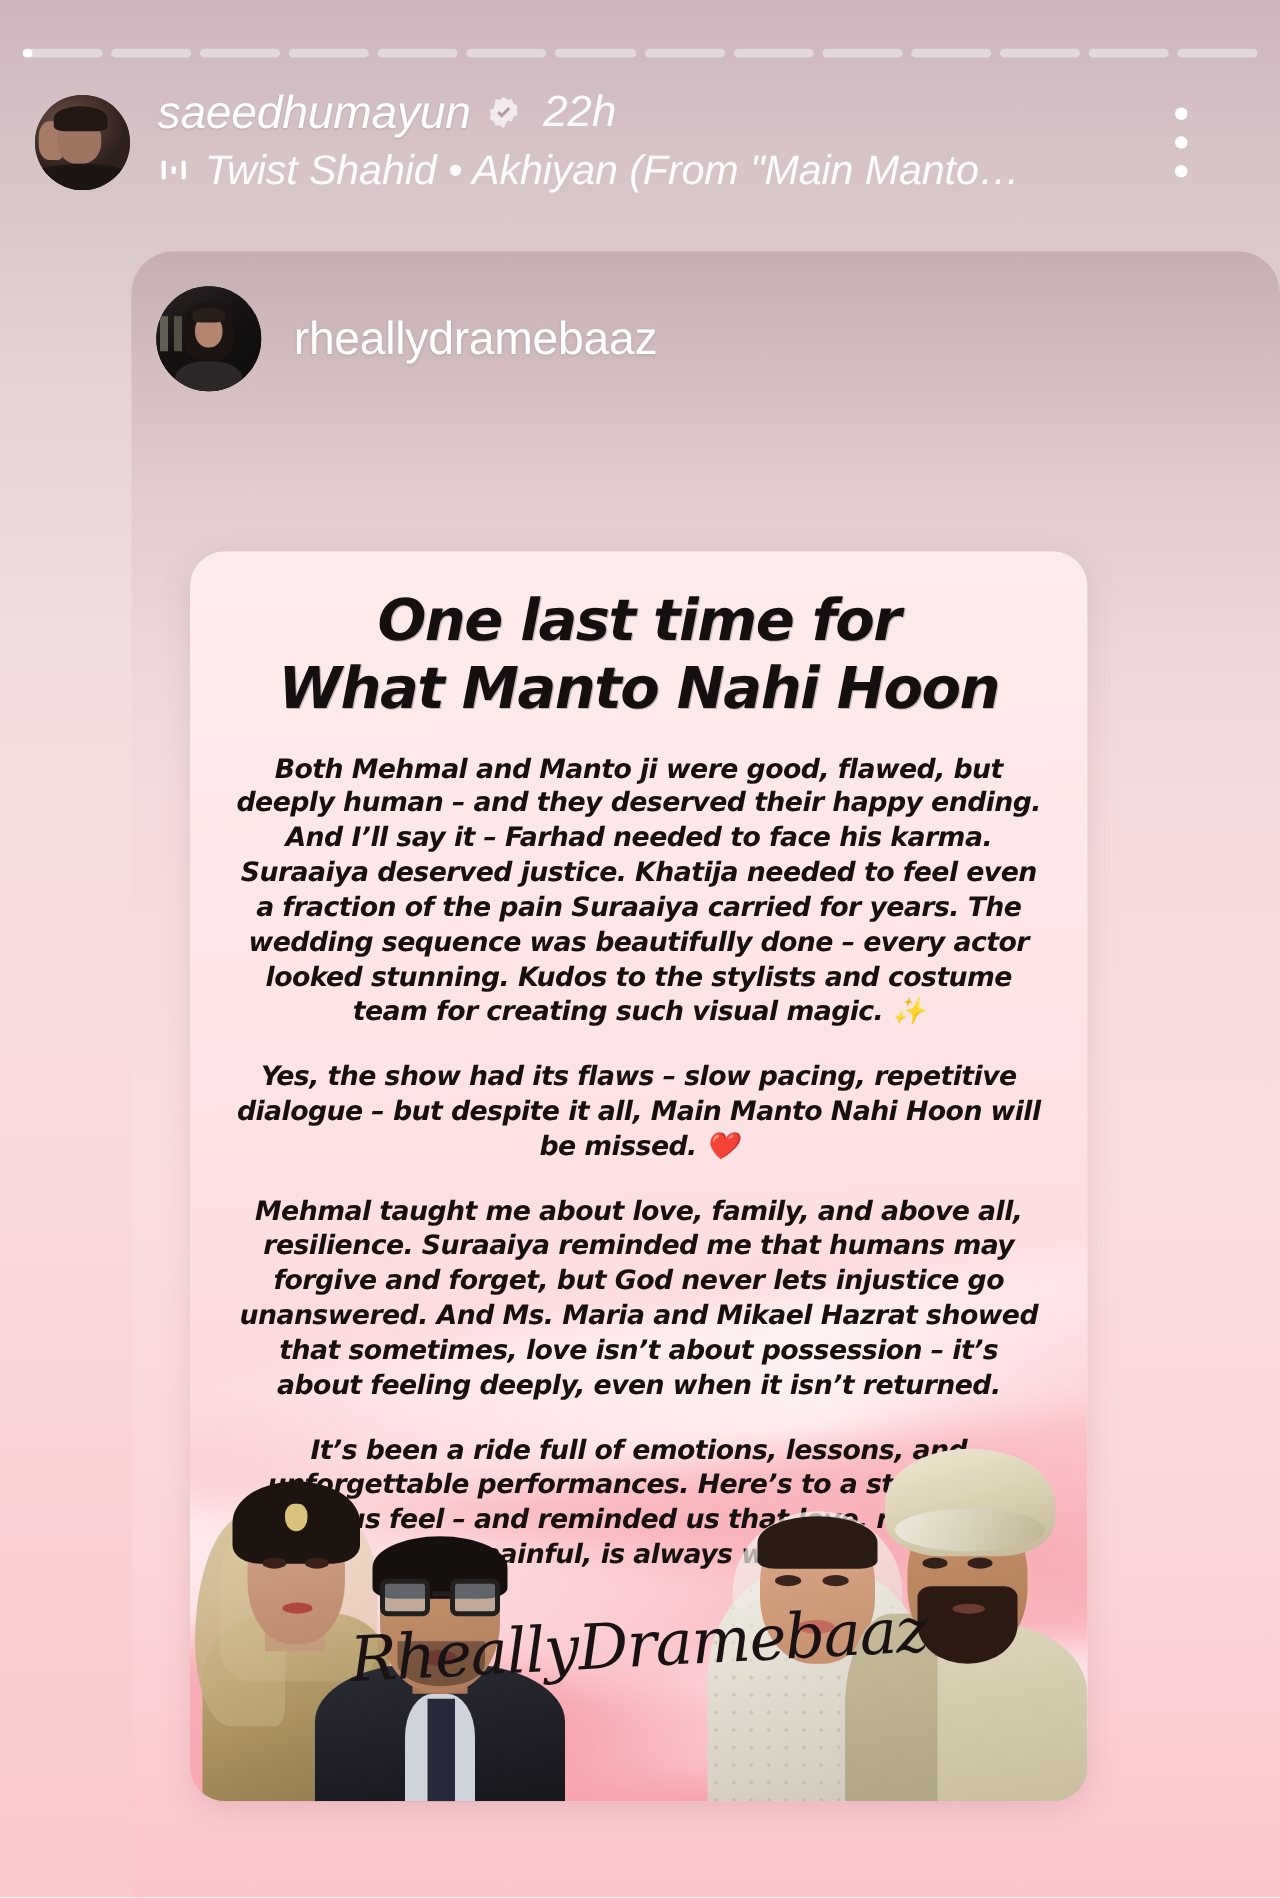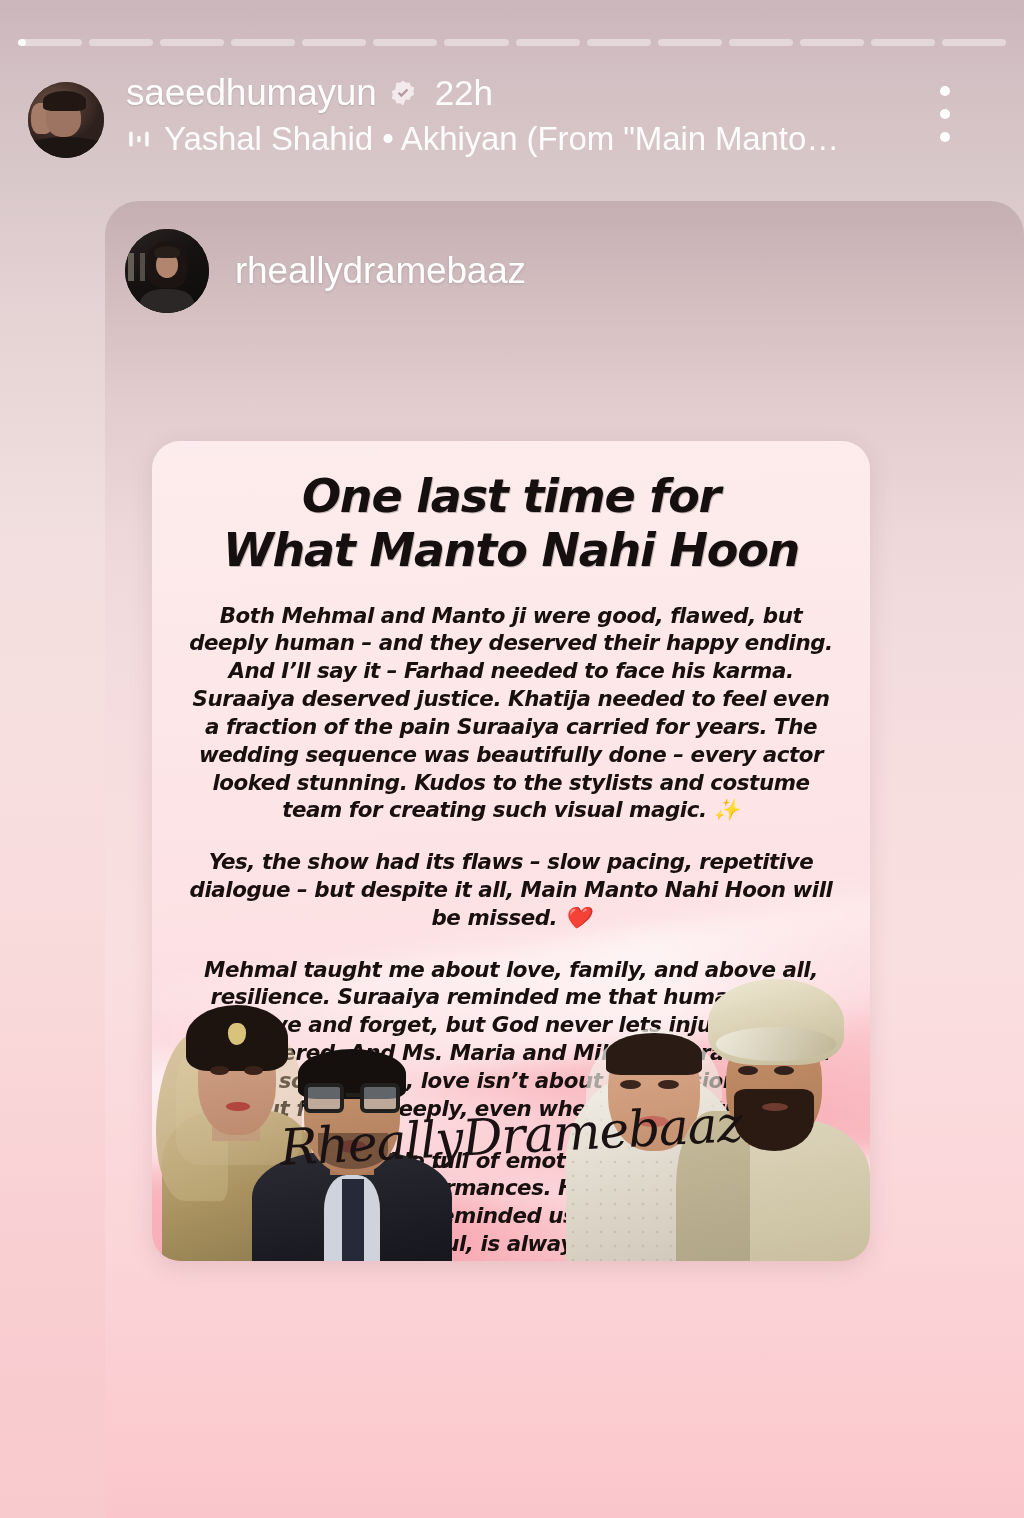--- a/index.html
+++ b/index.html
@@ -55,21 +55,22 @@
   }
 
   
   #story-header {
     position: absolute;
     top: 62px;
     left: 28px;
     right: 22px;
     height: 96px;
     display: flex;
-    align-items: flex-end;
+    align-items: center;
+    font-style: italic;
   }
 
   #owner-avatar {
     width: 76px;
     height: 76px;
     border-radius: 50%;
     margin-top: 8px;
     flex: 0 0 auto;
     overflow: hidden;
     position: relative;
@@ -276,21 +277,21 @@
     letter-spacing: -0.2px;
     text-shadow: 0 1px 3px rgba(0,0,0,0.13);
   }
 
   
   #post-card {
     position: absolute;
     left: 47px;
     top: 240px;
     width: 718px;
-    height: 820px;
+    height: 1000px;
     border-radius: 28px;
     overflow: hidden;
     box-shadow: 0 6px 22px rgba(140,95,105,0.18);
     background:
       radial-gradient(ellipse 120% 70% at 78% 96%, #f79ba6 0%, rgba(247,155,166,0) 58%),
       radial-gradient(ellipse 95% 55% at 18% 100%, #f7a3ad 0%, rgba(247,163,173,0) 62%),
       linear-gradient(178deg,
         #fdeced 0px,
         #fdeaea 120px,
         #fde6e7 300px,
@@ -668,21 +669,21 @@
         </svg>
         <span id="story-time">22h</span>
       </div>
 
       <div id="header-line2">
         <svg id="music-icon" viewBox="0 0 24 24" aria-hidden="true">
           <rect x="3" y="5" width="3.1" height="14" rx="1.4" fill="#ffffff"></rect>
           <rect x="10.4" y="9" width="3.1" height="6" rx="1.4" fill="#ffffff"></rect>
           <rect x="17.8" y="5" width="3.1" height="14" rx="1.4" fill="#ffffff"></rect>
         </svg>
-        <span id="music-text">Yashal Shahid • Akhiyan (From "Main Manto…</span>
+        <span id="music-text">Twist Shahid • Akhiyan (From "Main Manto…</span>
       </div>
     </div>
 
     <div id="more-menu">
       <i></i>
       <i></i>
       <i></i>
     </div>
   </div>
 

